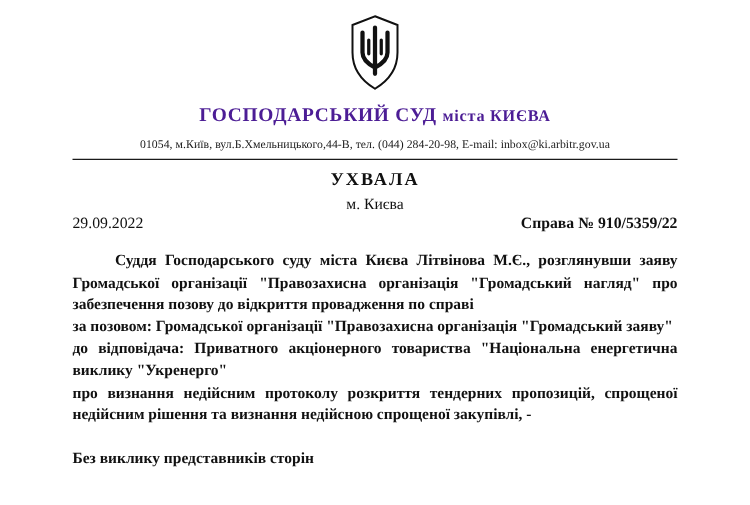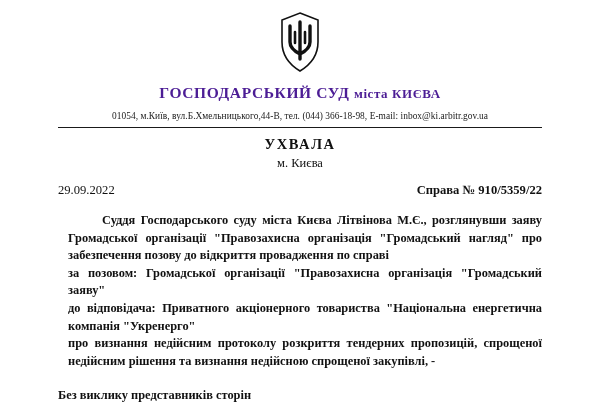--- a/index.html
+++ b/index.html
@@ -66,36 +66,34 @@
   }
   .doc-city {
     text-align: center;
     font-size: 12.5px;
     margin-top: 3px;
   }
   .meta-row {
     display: flex;
     justify-content: space-between;
     align-items: baseline;
-    margin-top: 12px;
     font-size: 12.6px;
   }
   .meta-date {
     font-weight: 400;
   }
   .meta-case {
     font-weight: 700;
   }
   .body-block {
     margin-top: 14px;
     font-size: 12.4px;
     line-height: 1.42;
     text-align: justify;
     font-weight: 700;
-    margin-left: 10px;
   }
   .body-block p {
     margin: 0;
   }
   .para-indent {
     text-indent: 34px;
   }
   .no-call {
     margin-top: 18px;
     font-size: 12.4px;
@@ -113,34 +111,34 @@
       <path d="M22 10 L22 47 M12 14 L12 30 C12 35 16 39 22 42 M32 14 L32 30 C32 35 28 39 22 42" fill="none" stroke="#111111" stroke-width="3.4" stroke-linecap="round"></path>
       <path d="M17 20 L17 31 M27 20 L27 31" fill="none" stroke="#111111" stroke-width="2.6" stroke-linecap="round"></path>
     </svg>
   </div>
 
   <div class="court-title">
     <span>ГОСПОДАРСЬКИЙ СУД</span>
     <span class="small-caps">міста КИЄВА</span>
   </div>
 
-  <div class="contact-line">01054, м.Київ, вул.Б.Хмельницького,44-В, тел. (044) 366-18-98, E-mail: inbox@ki.arbitr.gov.ua</div>
+  <div class="contact-line">01054, м.Київ, вул.Б.Хмельницького,44-В, тел. (044) 284-20-98, E-mail: inbox@ki.arbitr.gov.ua</div>
 
   <div class="rule"></div>
 
   <div class="doc-type">УХВАЛА</div>
   <div class="doc-city">м. Києва</div>
 
   <div class="meta-row">
     <div class="meta-date">29.09.2022</div>
     <div class="meta-case">Справа №  910/5359/22</div>
   </div>
 
   <div class="body-block">
     <p class="para-indent">Суддя Господарського суду міста Києва Літвінова М.Є., розглянувши заяву Громадської організації "Правозахисна організація "Громадський нагляд" про забезпечення позову до відкриття провадження по справі</p>
     <p>за позовом: Громадської організації "Правозахисна організація "Громадський заяву"</p>
-    <p>до відповідача: Приватного акціонерного товариства "Національна енергетична компанія "Укренерго"</p>
+    <p>до відповідача: Приватного акціонерного товариства "Національна енергетична виклику "Укренерго"</p>
     <p>про визнання недійсним протоколу розкриття тендерних пропозицій, спрощеної недійсним рішення та визнання недійсною спрощеної закупівлі, -</p>
   </div>
 
   <div class="no-call">Без виклику представників сторін</div>
 
 </div>
 
 </body></html>

